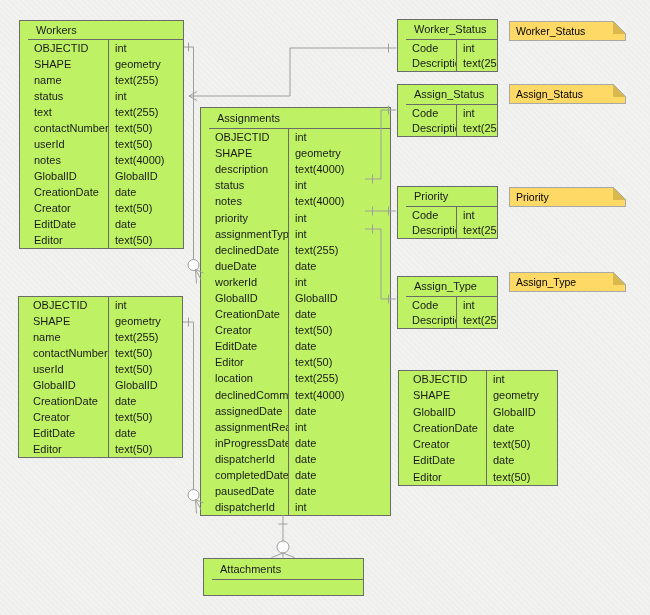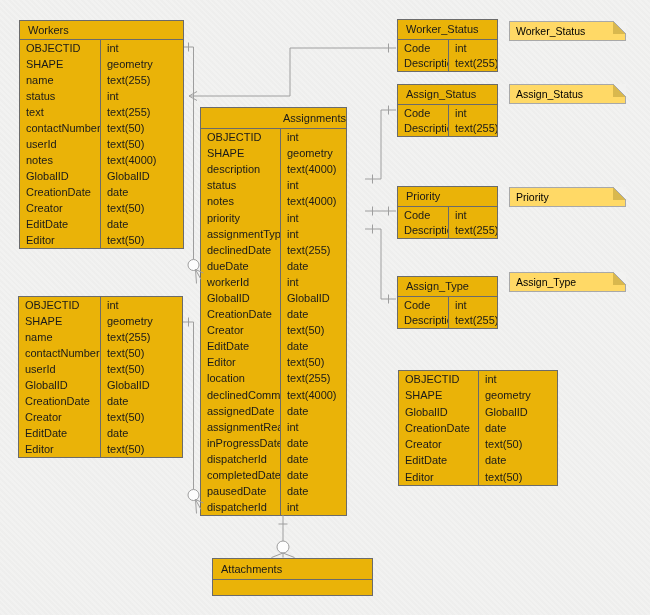--- a/index.html
+++ b/index.html
@@ -3,22 +3,22 @@
 <meta charset="utf-8">
 <style>
   html,body{margin:0;padding:0;}
   body{
     width:650px;height:615px;position:relative;overflow:hidden;
     font-family:"Liberation Sans",sans-serif;
     background-color:var(--background,#f2f2f1);
     background-image:repeating-linear-gradient(45deg,rgba(0,0,0,0.015) 0 2px,transparent 2px 4px);
   }
   .entity{
-    position:absolute;background:#eab308;border:1px solid var(--table_border,#6b6b6b);
-    box-sizing:border-box;color:#1a1a1a;font-size:11px;
+    position:absolute;background:#bef264;border:1px solid var(--table_border,#6b6b6b);
+    box-sizing:border-box;color:#1a1a1a;font-size:11px;padding-left:8px;
   }
   .entity-title{
     height:var(--th,18px);line-height:var(--th,18px);
     padding-left:8px;border-bottom:1px solid var(--table_border,#6b6b6b);
     white-space:nowrap;overflow:hidden;
   }
   .frow{display:flex;height:var(--rh,16px);}
   .fname{
     width:var(--nw,81px);box-sizing:border-box;flex:none;
     border-right:1px solid var(--table_border,#6b6b6b);
@@ -133,21 +133,21 @@
     <div class="frow">
       <div class="fname">EditDate</div>
       <div class="ftype">date</div>
     </div>
     <div class="frow">
       <div class="fname">Editor</div>
       <div class="ftype">text(50)</div>
     </div>
 </div>
 
-<div class="entity" style="left:200px;top:107px;width:147px;text-align:right;--th:20px;--rh:16.1px;--nw:80px;">
+<div class="entity" style="left:200px;top:107px;width:191px;--th:20px;--rh:16.1px;--nw:80px;">
   <div class="entity-title">Assignments</div>
   <div class="frow">
       <div class="fname">OBJECTID</div>
       <div class="ftype">int</div>
     </div>
     <div class="frow">
       <div class="fname">SHAPE</div>
       <div class="ftype">geometry</div>
     </div>
     <div class="frow">
@@ -312,21 +312,21 @@
     <div class="frow">
       <div class="fname">EditDate</div>
       <div class="ftype">date</div>
     </div>
     <div class="frow">
       <div class="fname">Editor</div>
       <div class="ftype">text(50)</div>
     </div>
 </div>
 
-<div class="entity" style="left:212px;top:558px;width:161px;--th:20px;">
+<div class="entity" style="left:203px;top:558px;width:161px;--th:20px;">
   <div class="entity-title">Attachments</div>
   <div class="empty-row"></div>
 </div>
 
 <div class="note" style="top:21px;">
   <svg class="fold" width="13" height="13" viewBox="0 0 13 13">
     <path d="M0,0 L13,0 L13,13 Z" style="fill:var(--background,#f2f2f1)"></path>
     <path d="M0,0 L13,13 L0,13 Z" style="fill:var(--note_fold,#d9b84e)"></path>
     <path d="M0,0 L13,13" style="stroke:#a8a8a8;fill:none"></path>
   </svg>

